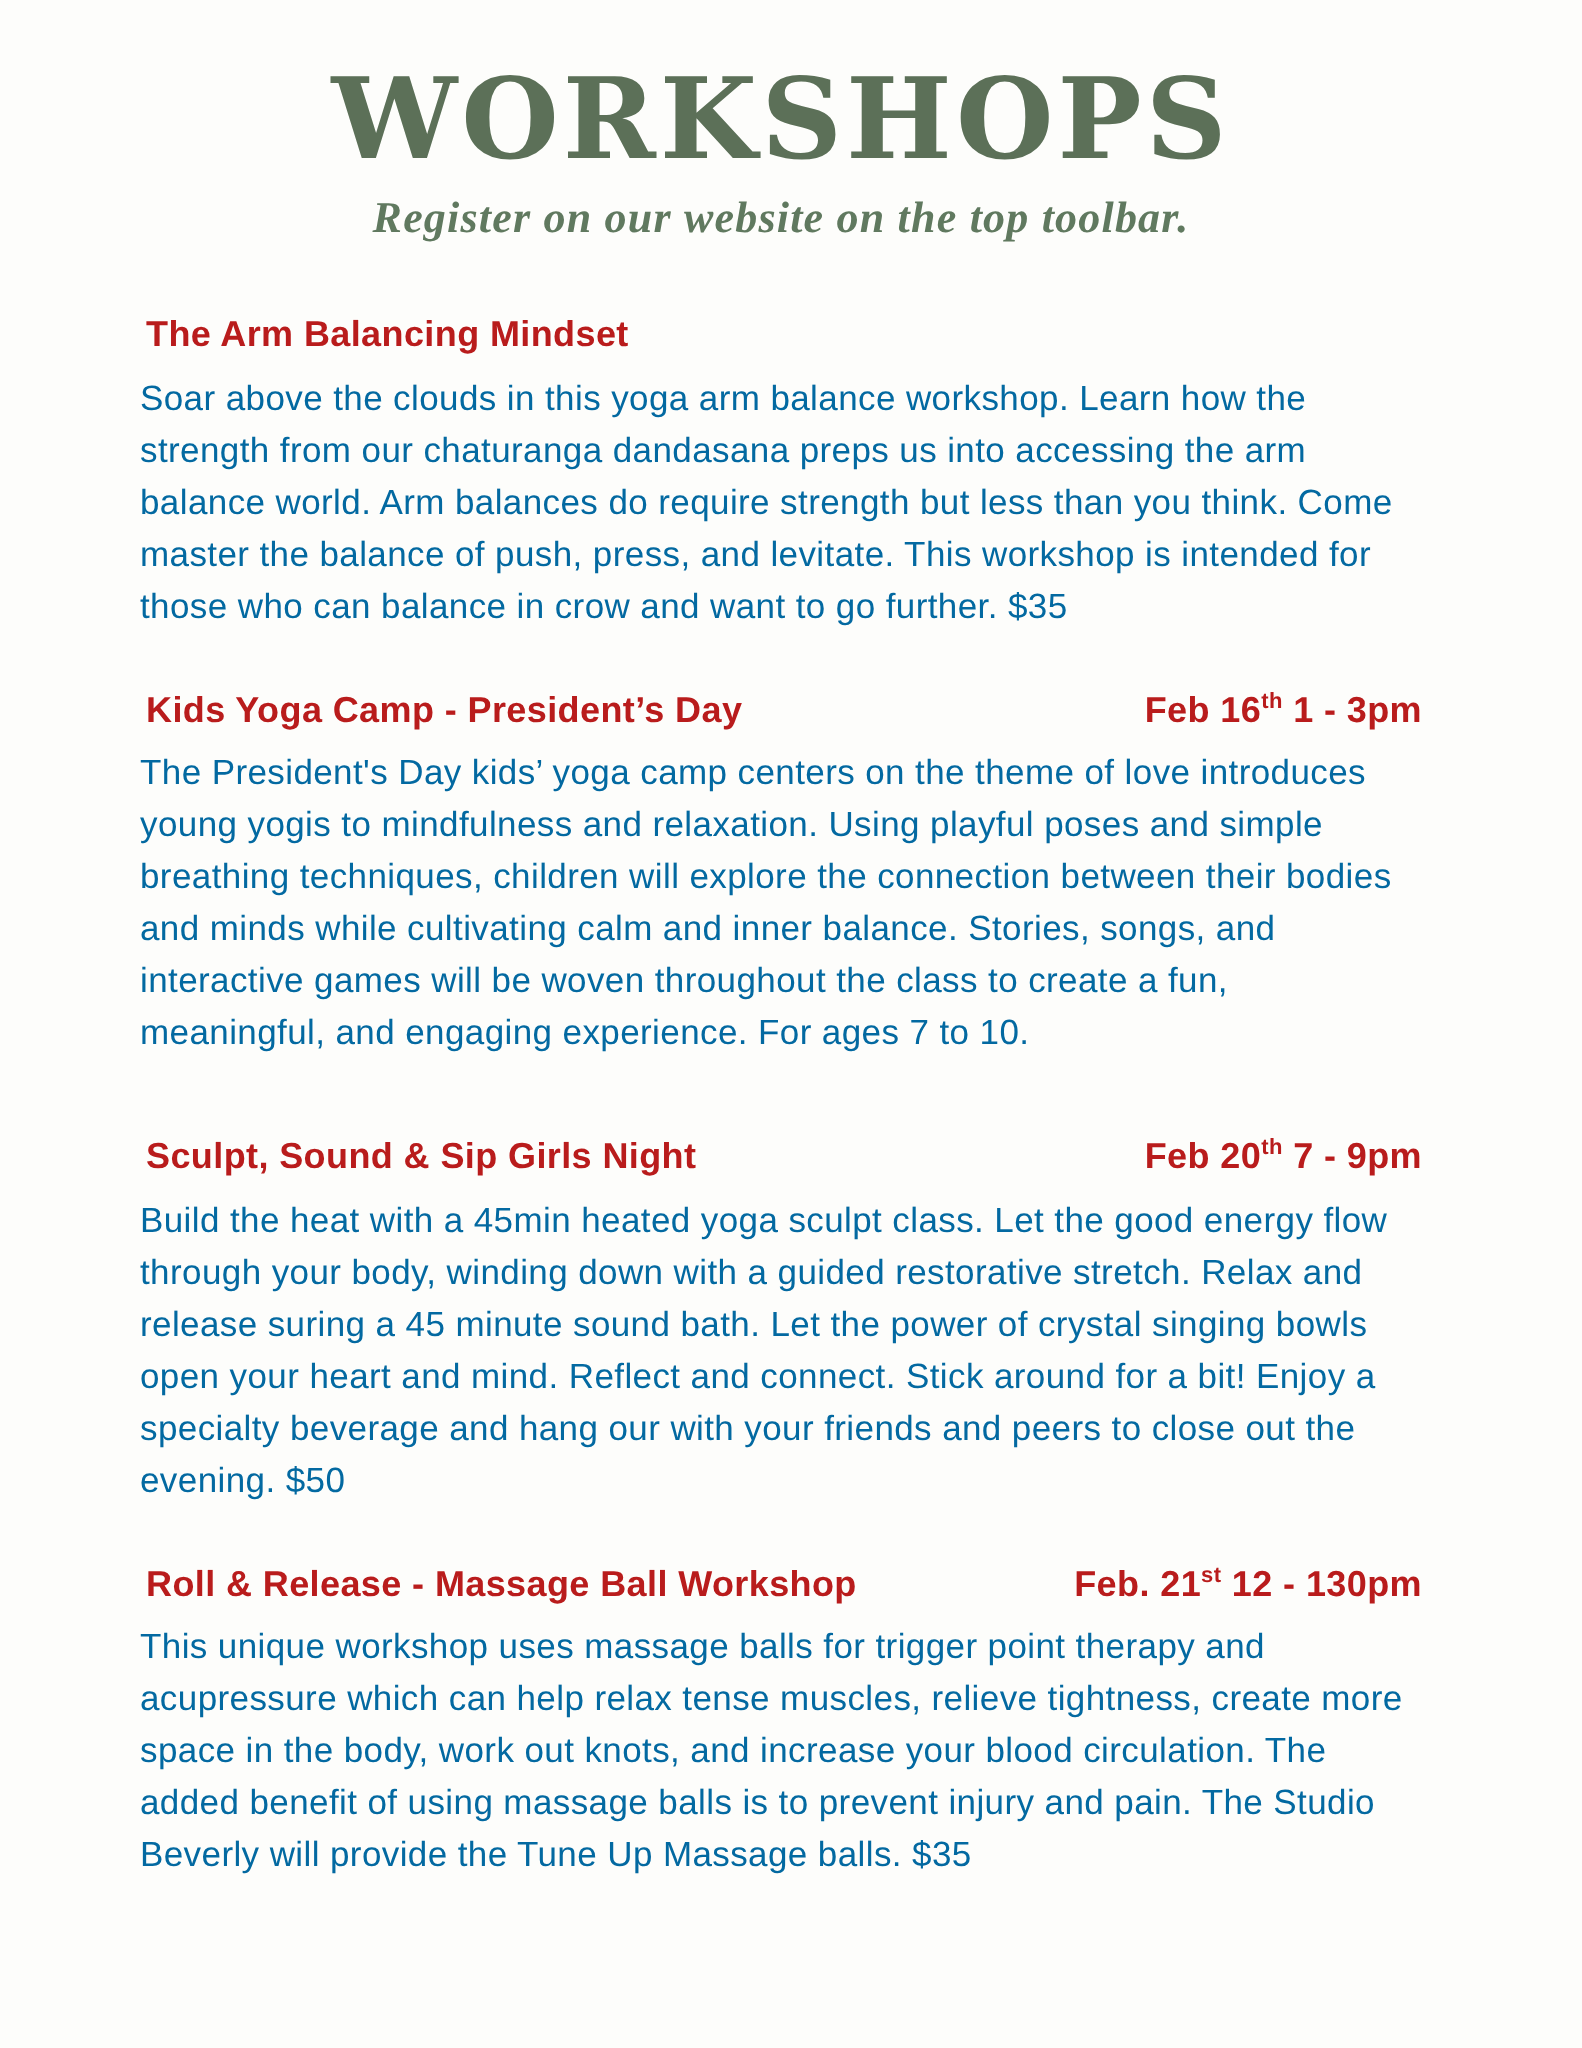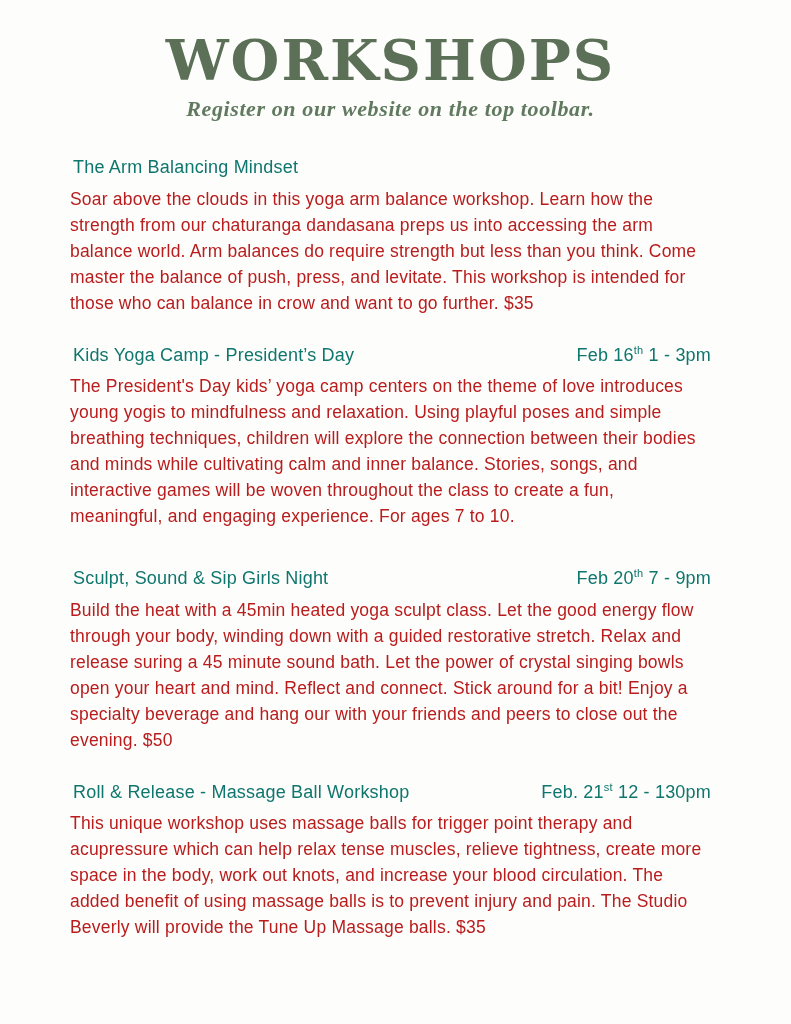--- a/index.html
+++ b/index.html
@@ -46,43 +46,43 @@
   
   .workshop { margin-top: 28px; }
   .workshop.s1 { margin-top: 34px; }
   .workshop.s3 { margin-top: 38px; }
   .workshop.s4 { }
 
   .w-head {
     display: flex;
     justify-content: space-between;
     align-items: baseline;
-    color: #0f766e;
-    font-weight: 400;
+    color: #b91c1c;
+    font-weight: 700;
     font-size: 18px;
     line-height: 1.25;
   }
 
   .w-title { padding-left: 3px; letter-spacing: 0.2px; }
 
   .w-date { white-space: pre; letter-spacing: 0.2px; }
 
   .w-date sup {
     font-size: 11px;
     vertical-align: super;
     line-height: 0;
   }
 
   .w-desc {
     margin-top: 7px;
     font-size: 17.5px;
     font-weight: 400;
     line-height: 26px;
     letter-spacing: 0.2px;
-    color: #b91c1c;
+    color: #0369a1;
   }
 </style>
 </head>
 <body>
 
 <div class="page">
 
   <div class="doc-header">
     <div class="doc-title">WORKSHOPS</div>
     <div class="doc-subtitle">Register on our website on the top toolbar.</div>

